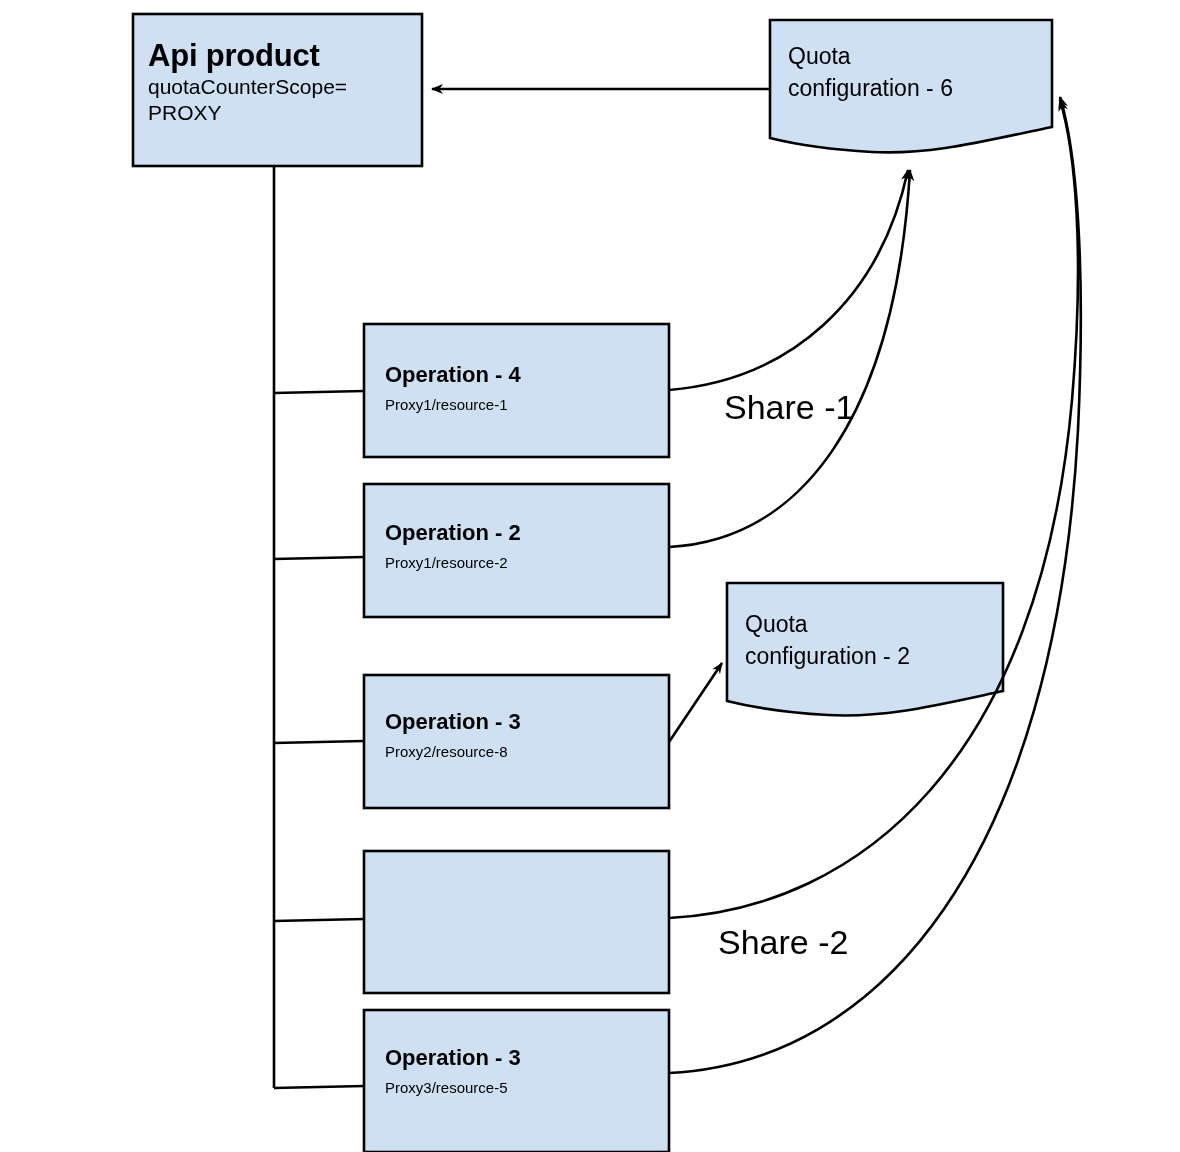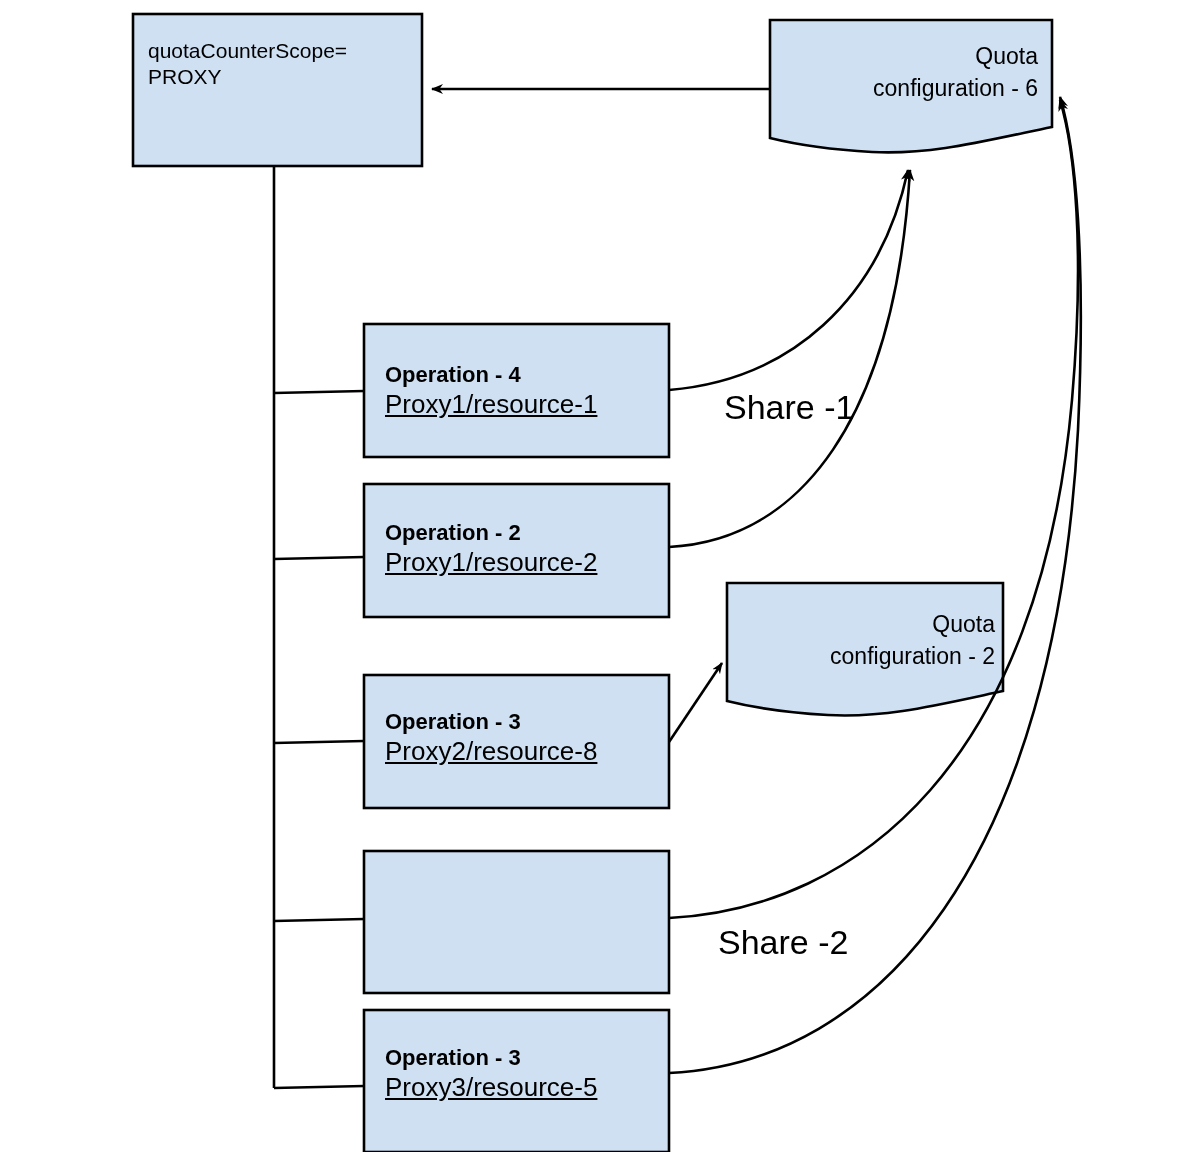--- a/index.html
+++ b/index.html
@@ -56,37 +56,36 @@
   #api-product-label .node-sub {
     font-size: 21px;
     line-height: 26px;
   }
   
   .op-label .node-title {
     font-size: 22px;
     line-height: 29px;
   }
   .op-label .node-sub {
-    font-size: 26px;
+    font-size: 15px;
     line-height: 31px;
-    text-decoration: underline;
   }
   #op1-label { left: 385px; top: 360px; }
   #op2-label { left: 385px; top: 518px; }
   #op3-label { left: 385px; top: 707px; }
   #op4-label { left: 385px; top: 888px; }
   #op5-label { left: 385px; top: 1043px; }
 
   
   .quota-label {
     font-size: 23px;
     line-height: 32px;
     color: #000000;
   }
-  .quota-label .qline { display: block; white-space: nowrap; text-align: right; }
+  .quota-label .qline { display: block; white-space: nowrap; }
   #quota1-label { left: 788px; top: 40px; width: 250px; }
   #quota2-label { left: 745px; top: 608px; width: 250px; }
 
   
   .edge-label {
     position: absolute;
     font-size: 34px;
     line-height: 38px;
     color: #000000;
     white-space: nowrap;
@@ -148,20 +147,21 @@
 
       <path d="M 669 918 C 860 908, 1040 760, 1072 400
                C 1085 250, 1075 150, 1060 100" marker-end="url(#arrowOpen)"></path>
 
       <path d="M 669 1073 C 880 1063, 1055 860, 1078 430
                C 1086 260, 1076 150, 1060 97" marker-end="url(#arrowOpen)"></path>
     </g>
   </svg>
 
   <div class="node-label" id="api-product-label">
+    <span class="node-title">Api product</span>
     <span class="node-sub">quotaCounterScope=</span>
     <span class="node-sub">PROXY</span>
   </div>
 
   <div class="node-label quota-label" id="quota1-label">
     <span class="qline">Quota</span>
     <span class="qline">configuration - 6</span>
   </div>
 
   <div class="node-label quota-label" id="quota2-label">

